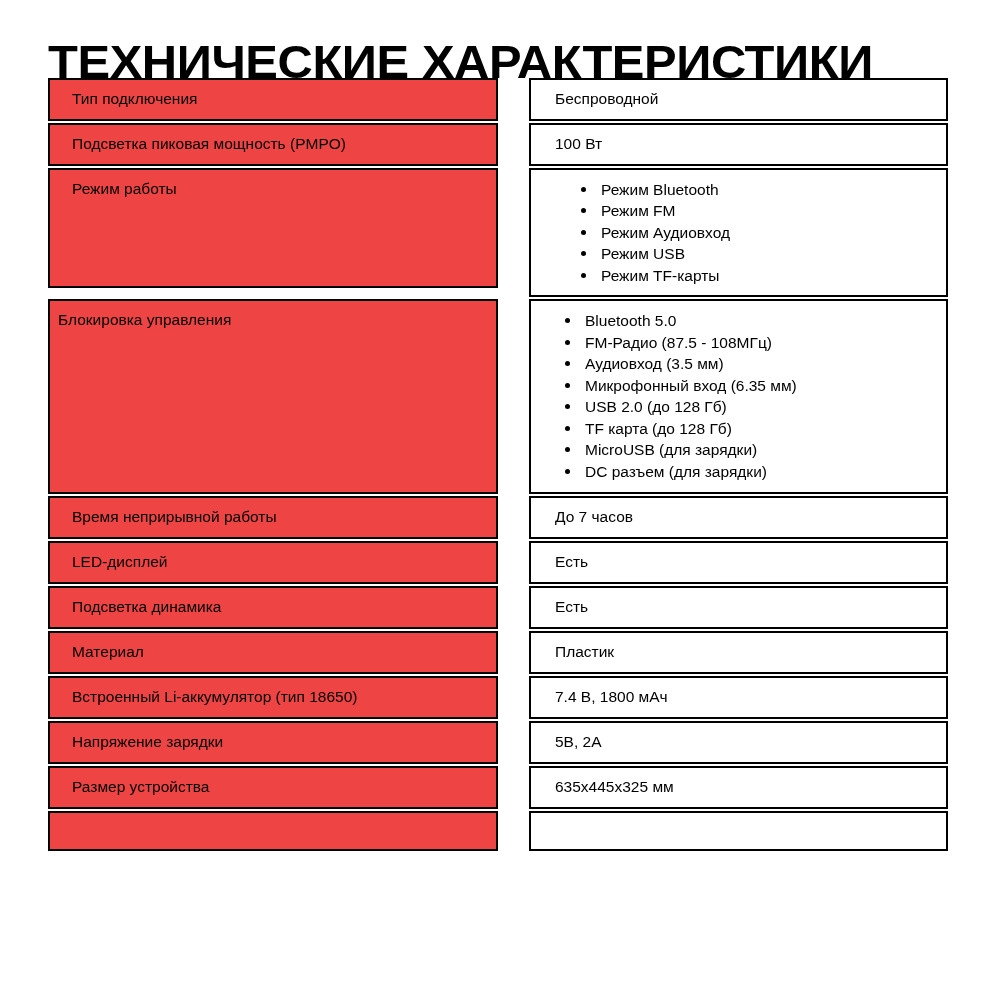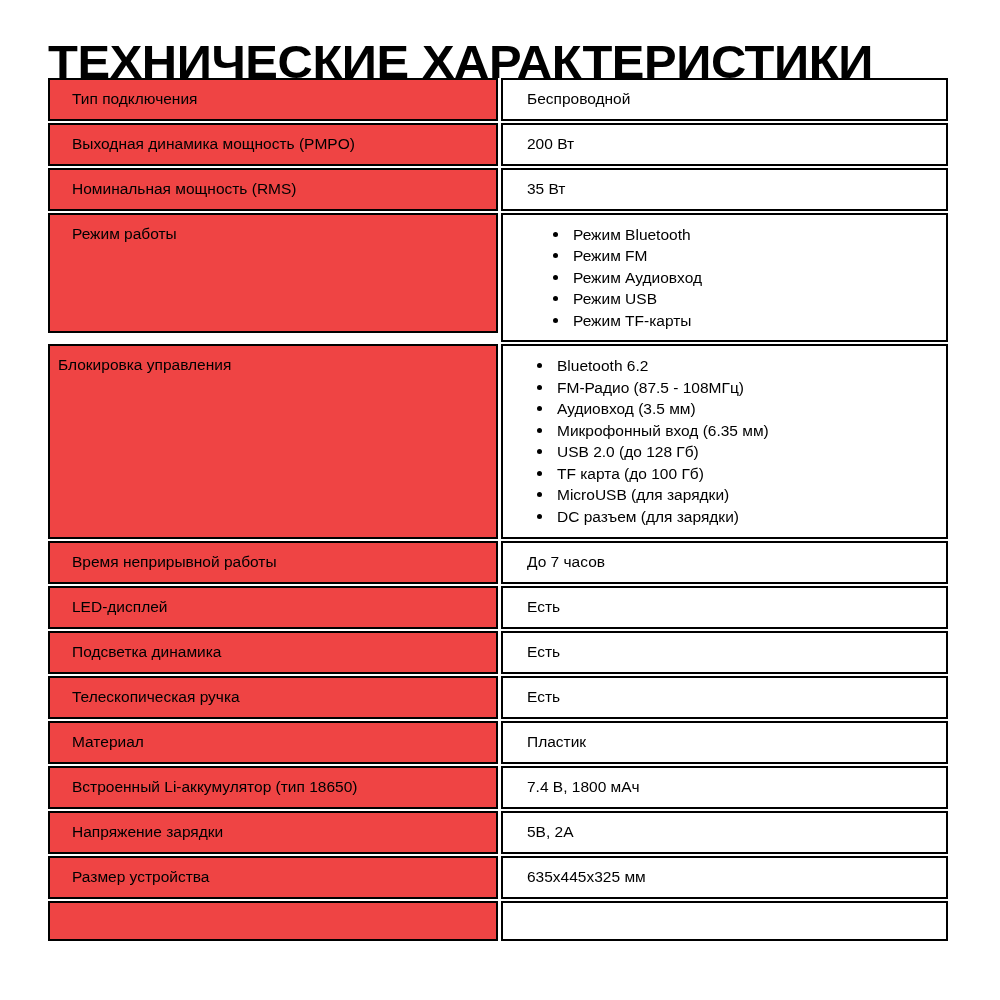--- a/index.html
+++ b/index.html
@@ -80,20 +80,21 @@
     border-right-width: 2px;
   }
 
   td.val-cell {
     width: 447px;
   }
   td.val-cell .cell-inner {
     background: #ffffff;
     border-left-width: 2px;
     padding-left: 24px;
+    margin-left: 28px;
   }
 
   
   td.key-cell { padding-right: 3px; }
 
   
   .spec-table tr + tr td .cell-inner {
     border-top-width: 2px;
   }
   .spec-table tr td { padding-bottom: 2px; }
@@ -143,32 +144,24 @@
         <tr>
           <td class="key-cell">
             <div class="cell-inner"><span class="key-text">Тип подключения</span></div>
           </td>
           <td class="val-cell">
             <div class="cell-inner"><span class="val-text">Беспроводной</span></div>
           </td>
         </tr>
         <tr>
           <td class="key-cell">
-            <div class="cell-inner"><span class="key-text">Выходная динамика мощность (PMPO)</span></div>
-          </td>
-          <td class="val-cell">
-            <div class="cell-inner"><span class="val-text">200 Вт</span></div>
-          </td>
-        </tr>
-        <tr>
-          <td class="key-cell">
-            <div class="cell-inner"><span class="key-text">Номинальная мощность (RMS)</span></div>
-          </td>
-          <td class="val-cell">
-            <div class="cell-inner"><span class="val-text">35 Вт</span></div>
+            <div class="cell-inner"><span class="key-text">Подсветка пиковая мощность (PMPO)</span></div>
+          </td>
+          <td class="val-cell">
+            <div class="cell-inner"><span class="val-text">100 Вт</span></div>
           </td>
         </tr>
         <tr class="tall-1">
           <td class="key-cell">
             <div class="cell-inner"><span class="key-text">Режим работы</span></div>
           </td>
           <td class="val-cell">
             <div class="cell-inner">
               <ul class="bullets">
                 <li>Режим Bluetooth</li>
@@ -180,26 +173,26 @@
             </div>
           </td>
         </tr>
         <tr class="tall-2">
           <td class="key-cell">
             <div class="cell-inner"><span class="key-text">Блокировка управления</span></div>
           </td>
           <td class="val-cell">
             <div class="cell-inner">
               <ul class="bullets">
-                <li>Bluetooth 6.2</li>
+                <li>Bluetooth 5.0</li>
                 <li>FM-Радио (87.5 - 108МГц)</li>
                 <li>Аудиовход (3.5 мм)</li>
                 <li>Микрофонный вход (6.35 мм)</li>
                 <li>USB 2.0 (до 128 Гб)</li>
-                <li>TF карта (до 100 Гб)</li>
+                <li>TF карта (до 128 Гб)</li>
                 <li>MicroUSB (для зарядки)</li>
                 <li>DC разъем (для зарядки)</li>
               </ul>
             </div>
           </td>
         </tr>
         <tr>
           <td class="key-cell">
             <div class="cell-inner"><span class="key-text">Время неприрывной работы</span></div>
           </td>
@@ -218,28 +211,20 @@
         <tr>
           <td class="key-cell">
             <div class="cell-inner"><span class="key-text">Подсветка динамика</span></div>
           </td>
           <td class="val-cell">
             <div class="cell-inner"><span class="val-text">Есть</span></div>
           </td>
         </tr>
         <tr>
           <td class="key-cell">
-            <div class="cell-inner"><span class="key-text">Телескопическая ручка</span></div>
-          </td>
-          <td class="val-cell">
-            <div class="cell-inner"><span class="val-text">Есть</span></div>
-          </td>
-        </tr>
-        <tr>
-          <td class="key-cell">
             <div class="cell-inner"><span class="key-text">Материал</span></div>
           </td>
           <td class="val-cell">
             <div class="cell-inner"><span class="val-text">Пластик</span></div>
           </td>
         </tr>
         <tr>
           <td class="key-cell">
             <div class="cell-inner"><span class="key-text">Встроенный Li-аккумулятор (тип 18650)</span></div>
           </td>

